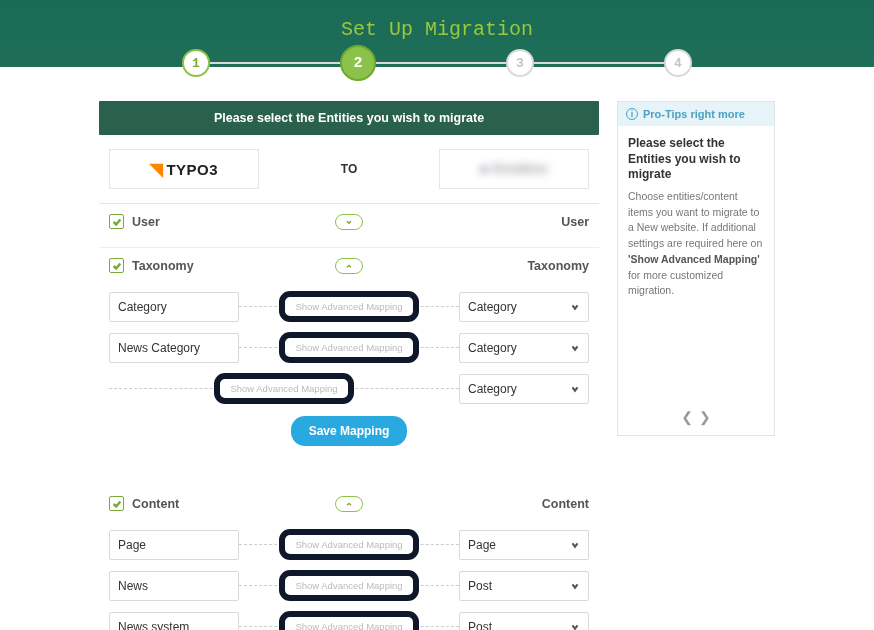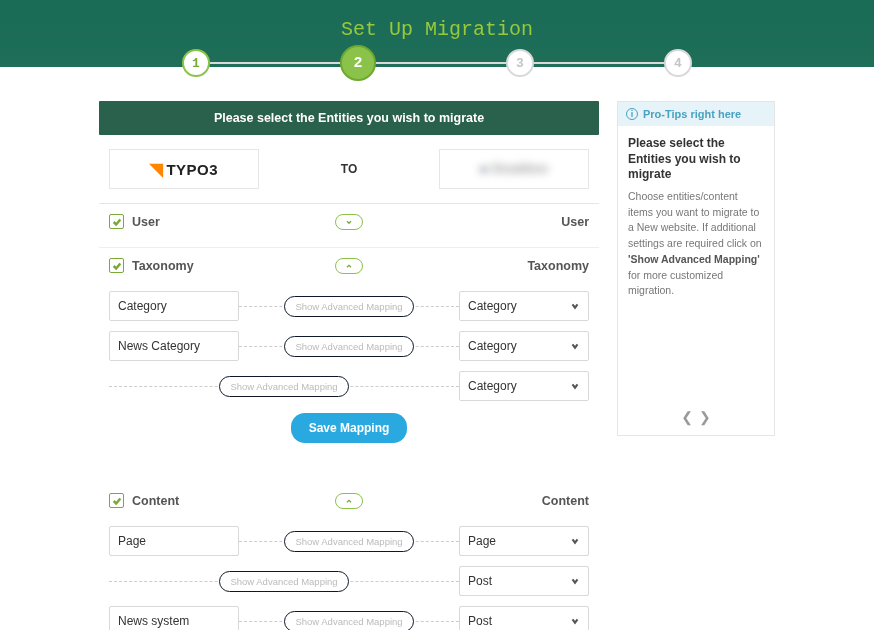--- a/index.html
+++ b/index.html
@@ -30,21 +30,21 @@
   .entity-right { margin-left:auto; font-weight:600; color:#555; font-size:12.5px;}
   .collapse-toggle { position:absolute; left:50%; transform:translateX(-50%); width:28px; height:16px; border:1px solid #8bc34a; border-radius:10px; display:flex; align-items:center; justify-content:center; cursor:pointer; background:#fff;}
   .collapse-toggle svg{ width:8px; height:8px; stroke:#7aa93a; stroke-width:2; fill:none;}
   .divider { height:1px; background:#eee; margin:4px -10px 10px;}
   .map-row { display:flex; align-items:center; gap:0; margin:10px 0; }
   .map-input { flex:0 0 130px; height:30px; border:1px solid #d9d9d9; border-radius:2px; padding:0 8px; font-size:12px; color:#333; background:#fff; display:flex; align-items:center;}
   .map-select { flex:0 0 130px; height:30px; border:1px solid #d9d9d9; border-radius:2px; padding:0 8px; font-size:12px; color:#333; background:#fff; display:flex; align-items:center; justify-content:space-between; cursor:pointer;}
   .map-select svg{ width:10px; height:10px; stroke:#555; stroke-width:2.5; fill:none;}
   .map-mid { flex:1; display:flex; align-items:center; justify-content:center; position:relative;}
   .dashed { border-top:1px dashed #ccc; position:absolute; left:0; right:0;}
-  .adv-btn { position:relative; background:#fff; border:1px solid #0f172a; border-radius:11px; font-size:9.5px; color:#bbb; padding:4px 10px; cursor:pointer; white-space:nowrap;}
+  .adv-btn { position:relative; background:#fff; border:6px solid #0f172a; border-radius:11px; font-size:9.5px; color:#bbb; padding:4px 10px; cursor:pointer; white-space:nowrap;}
   .save-btn { display:block; margin:12px auto 4px; background:#2aa9e0; color:#fff; font-weight:600; font-size:12px; border:none; border-radius:14px; padding:8px 18px; cursor:pointer;}
   .section-gap { height:26px;}
   .tips-panel { width:158px; border:1px solid #e5e5e5; padding:8px 10px 10px; background:#fff; align-self:flex-start;}
   .tips-head { background:#e6f3f8; margin:-8px -10px 10px; padding:6px 8px; display:flex; align-items:center; gap:5px; color:#4aa2c2; font-size:11px; font-weight:600;}
   .tips-head .info{ width:12px; height:12px; border:1.5px solid #4aa2c2; border-radius:50%; display:inline-flex; align-items:center; justify-content:center; font-size:9px;}
   .tips-title { font-weight:700; font-size:12px; color:#333; margin-bottom:6px; line-height:1.3;}
   .tips-body { font-size:10.5px; color:#777; line-height:1.5;}
   .tips-body b { color:#555;text-align:right;}
   .tips-nav { display:flex; justify-content:center; gap:6px; margin-top:110px;}
   .tips-nav span{ cursor:pointer; color:#999; font-size:14px;}
@@ -182,20 +182,21 @@
             <button class="adv-btn">Show Advanced Mapping</button>
           </div>
         <div class="map-select">
             <span>Page</span>
             <svg viewBox="0 0 12 12">
               <polyline points="3,4 6,8 9,4"></polyline>
             </svg>
           </div>
       </div>
       <div class="map-row">
+        <div class="map-input">News</div>
         <div class="map-mid">
             <div class="dashed"></div>
             <button class="adv-btn">Show Advanced Mapping</button>
           </div>
         <div class="map-select">
             <span>Post</span>
             <svg viewBox="0 0 12 12">
               <polyline points="3,4 6,8 9,4"></polyline>
             </svg>
           </div>
@@ -213,24 +214,24 @@
             </svg>
           </div>
       </div>
 
     </div>
   </div>
 
   <div class="tips-panel">
     <div class="tips-head">
       <span class="info">i</span>
-      <span>Pro-Tips right here</span>
+      <span>Pro-Tips right more</span>
     </div>
     <div class="tips-title">Please select the Entities you wish to migrate</div>
     <div class="tips-body">
-      <span>Choose entities/content items you want to migrate to a New website. If additional settings are required click on </span><b>'Show Advanced Mapping'</b><span> for more customized migration.</span>
+      <span>Choose entities/content items you want to migrate to a New website. If additional settings are required here on </span><b>'Show Advanced Mapping'</b><span> for more customized migration.</span>
     </div>
     <div class="tips-nav">
       <span>❮</span>
       <span>❯</span>
     </div>
   </div>
 </div>
 
 </body></html>

